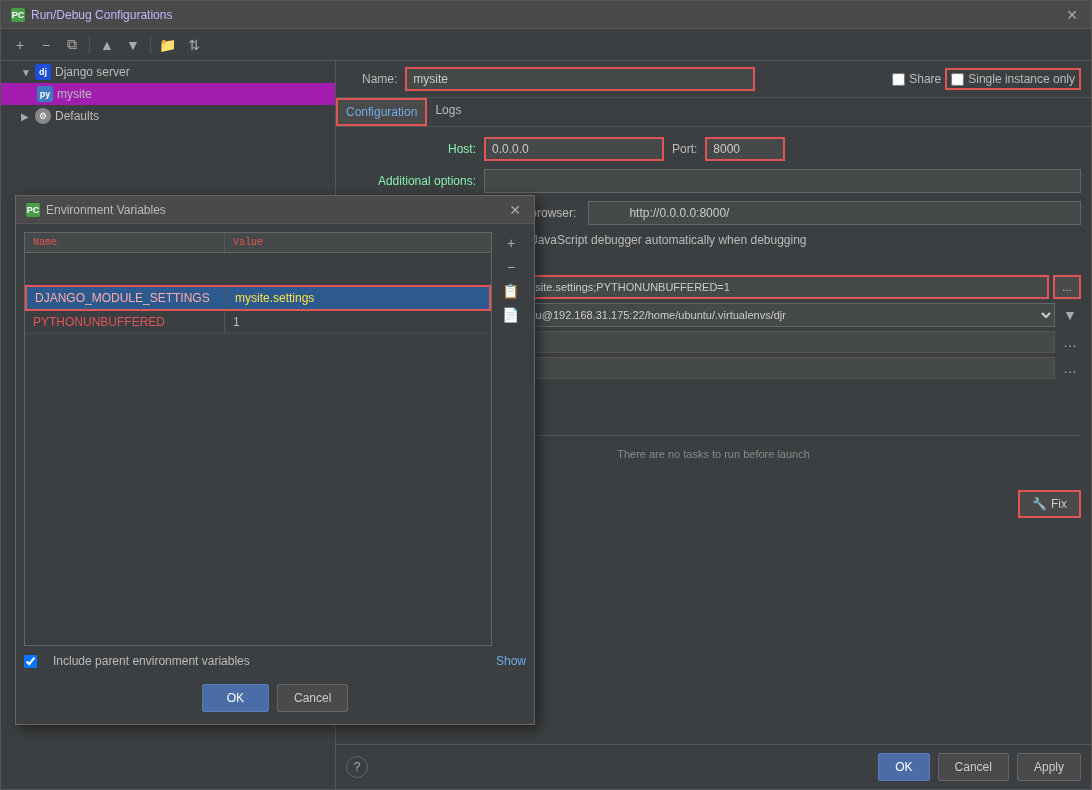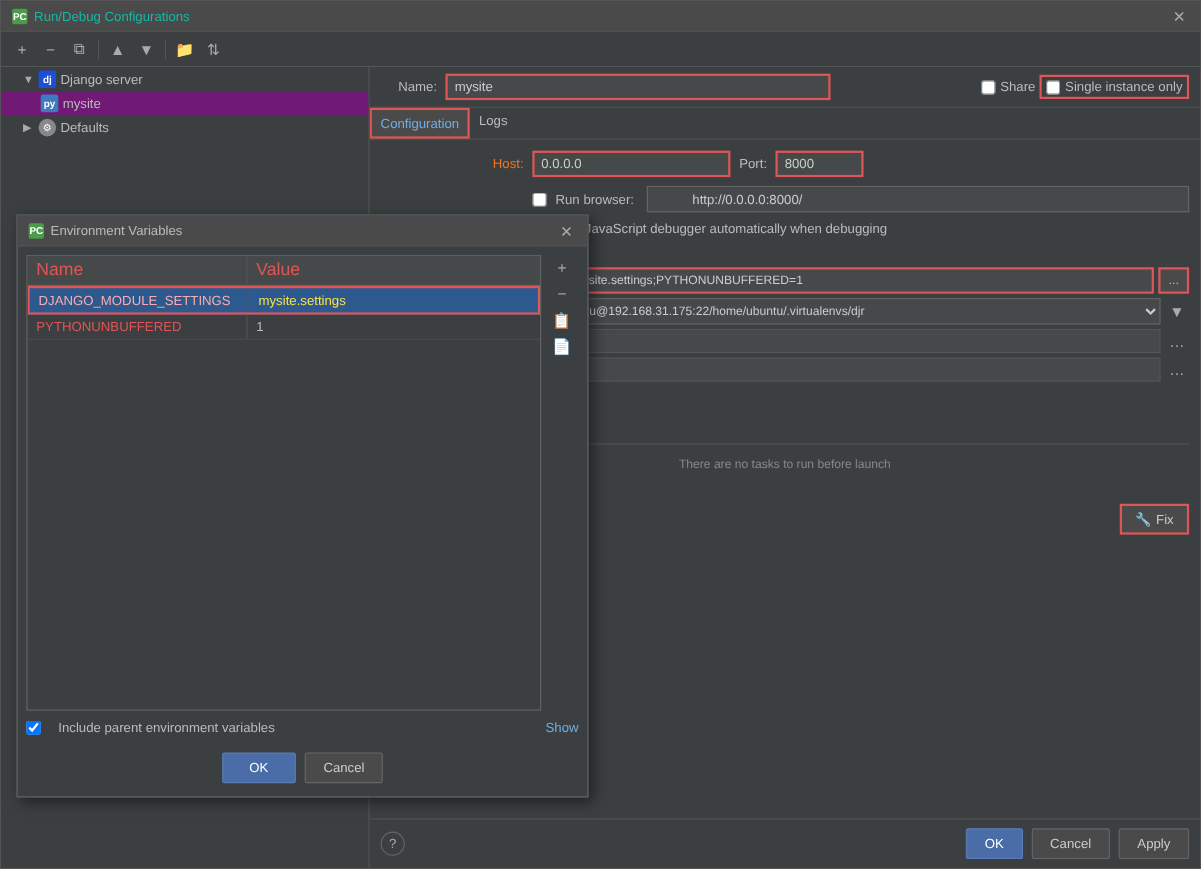--- a/index.html
+++ b/index.html
@@ -51,21 +51,21 @@
       display: flex;
       align-items: center;
       justify-content: center;
       font-size: 9px;
       color: white;
       font-weight: bold;
     }
 
     .title-text {
       font-size: 12px;
-      color: #14b8a6;
+      color: #c4b5fd;
     }
 
     .close-btn {
       cursor: pointer;
       color: #aaa;
       font-size: 14px;
       width: 18px;
       height: 18px;
       display: flex;
       align-items: center;
@@ -119,21 +119,21 @@
       overflow-y: auto;
     }
 
     .tree-item {
       padding: 3px 8px;
       cursor: pointer;
       display: flex;
       align-items: center;
       gap: 4px;
     }
-    .tree-item.selected { background: #701a75; }
+    .tree-item.selected { background: #a21caf; }
 
     .tree-indent-1 { padding-left: 20px; }
     .tree-indent-2 { padding-left: 36px; }
 
     .tree-arrow {
       font-size: 10px;
       color: #aaa;
       width: 10px;
     }
 
@@ -267,21 +267,21 @@
 
     .form-row {
       display: flex;
       align-items: center;
       margin-bottom: 8px;
       gap: 8px;
     }
 
     .form-label {
       width: 130px;
-      color: #f97316;
+      color: #86efac;
       text-align: right;
       flex-shrink: 0;
     }
 
     .form-input {
       background: #45494a;
       border: 1px solid #666;
       color: #cccccc;
       padding: 2px 6px;
       font-size: 12px;
@@ -524,36 +524,38 @@
 
     .env-table-header {
       display: flex;
       background: #45494a;
       border-bottom: 1px solid #666;
     }
 
     .env-table-header-cell {
       padding: 4px 8px;
       color: #e05555;
-      font-size: 16px;
+      font-size: 10px;
       border-right: 1px solid #555;
+      font-family: Liberation Mono, monospace;
     }
 
     .env-table-header-cell:first-child {
       width: 200px;
     }
 
     .env-table-header-cell:last-child {
       flex: 1;
       border-right: none;
     }
 
     .env-table-body {
       flex: 1;
       overflow-y: auto;
+      margin-top: 32px;
     }
 
     .env-table-row {
       display: flex;
       border-bottom: 1px solid #4a4a4a;
       cursor: pointer;
     }
 
     .env-table-row.selected {
       background: #2d5a8e;
@@ -751,20 +753,24 @@
 
       <div class="config-content">
 
         <div class="form-row">
           <span class="form-label">Host:</span>
           <input class="form-input host-input highlighted" type="text" value="0.0.0.0" style="">
           <span class="port-label">Port:</span>
           <input class="form-input port-input" type="text" value="8000" style="">
         </div>
 
+        <div class="form-row">
+          <span class="form-label">Additional options:</span>
+          <input class="form-input" type="text" style="">
+        </div>
 
         <div class="run-browser-row">
           <input type="checkbox" style="">
           <span>Run browser:</span>
           <input class="form-input" type="text" value="http://0.0.0.0:8000/" style="flex: 1 1 0%; margin-left: 4px; padding-left: 40px;">
         </div>
 
         <div class="checkbox-row">
           <input type="checkbox" style="">
           <span>Start JavaScript debugger automatically when debugging</span>

